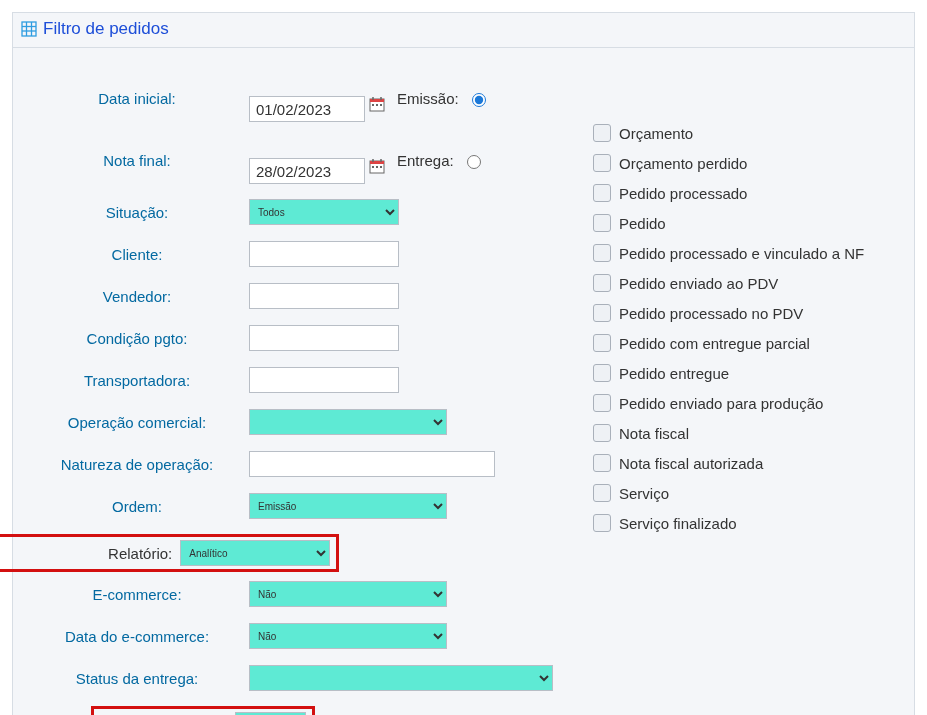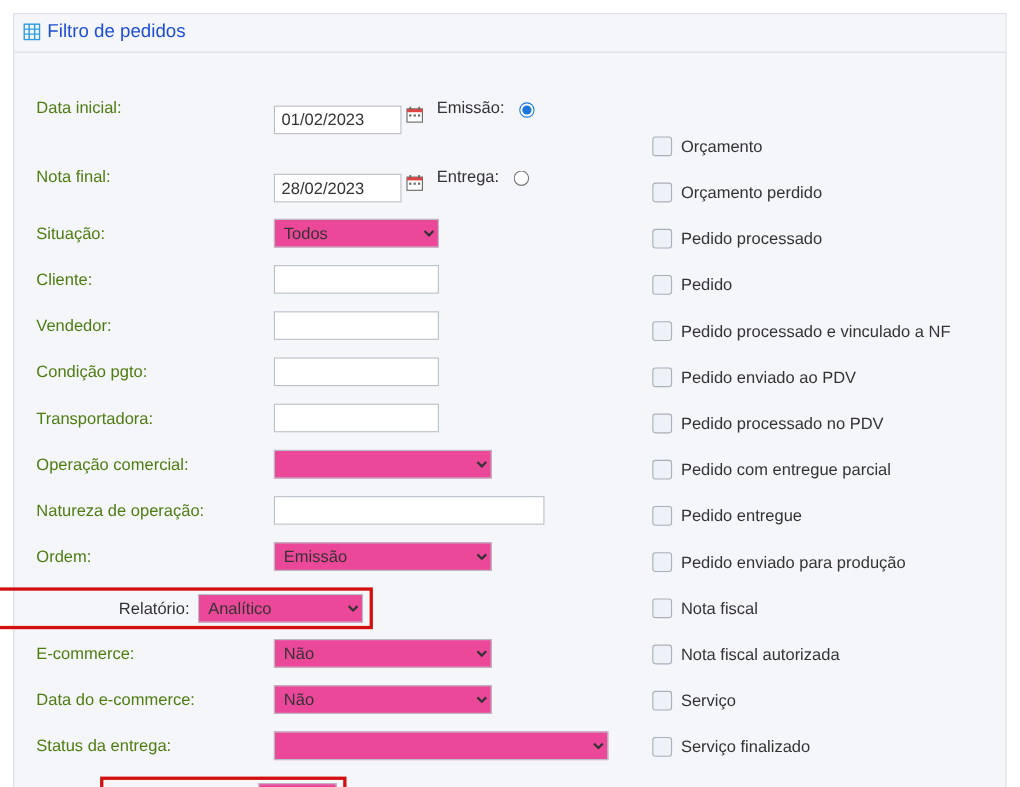--- a/index.html
+++ b/index.html
@@ -35,42 +35,42 @@
   .col-left { flex: 0 0 520px; }
   .col-right { flex: 1; padding-top: 50px; }
   .row {
     display: flex;
     align-items: center;
     margin-bottom: 14px;
     min-height: 28px;
   }
   .row label:first-child {
     width: 216px;
-    text-align: left;
+    text-align: center;
     padding-right: 8px;
-    color: #4d7c0f;
+    color: #0369a1;
   }
   .ctrl { display: flex; align-items: flex-start; gap: 4px; margin-top: 22px; }
   input[type="text"] {
     height: 26px;
     border: 1px solid #b8bec6;
     padding: 2px 6px;
     font-size: 15px;
     font-family: inherit;
     color: #333;
     background: #fff;
   }
   select {
     height: 26px;
     border: 1px solid #b8bec6;
     padding: 2px 4px;
-    font-size: 15px;
+    font-size: 10px;
     font-family: inherit;
     color: #333;
-    background: #ec4899;
+    background: #5eead4;
   }
   .w-date  { width: 116px; }
   .w-150   { width: 150px; }
   .w-med   { width: 198px; }
   .w-long  { width: 246px; }
   .w-xl    { width: 304px; }
   .w-small { width: 76px; }
   .cal-icon { cursor: pointer; }
   .radio-block {
     display: flex;
@@ -92,21 +92,21 @@
     display: flex;
     align-items: center;
   }
   .highlight label:first-child {
     width: 264px;
     text-align: right;
     padding-right: 8px;
   }
   .highlight.small { width: 224px; margin-left: 58px; align-items: flex-end; }
   .highlight.small label:first-child { width: 152px; }
-  .checklist { display: flex; flex-direction: column; gap: 24px; }
+  .checklist { display: flex; flex-direction: column; gap: 12px; }
   .check-row { display: flex; align-items: center; gap: 8px; }
   .checkbox-shape {
     width: 18px; height: 18px;
     border: 1px solid #a9b0ba;
     border-radius: 3px;
     background: #eef1f5;
     cursor: pointer;
     flex-shrink: 0;
   }
   .check-row span { color: #333; font-size: 15px; }

